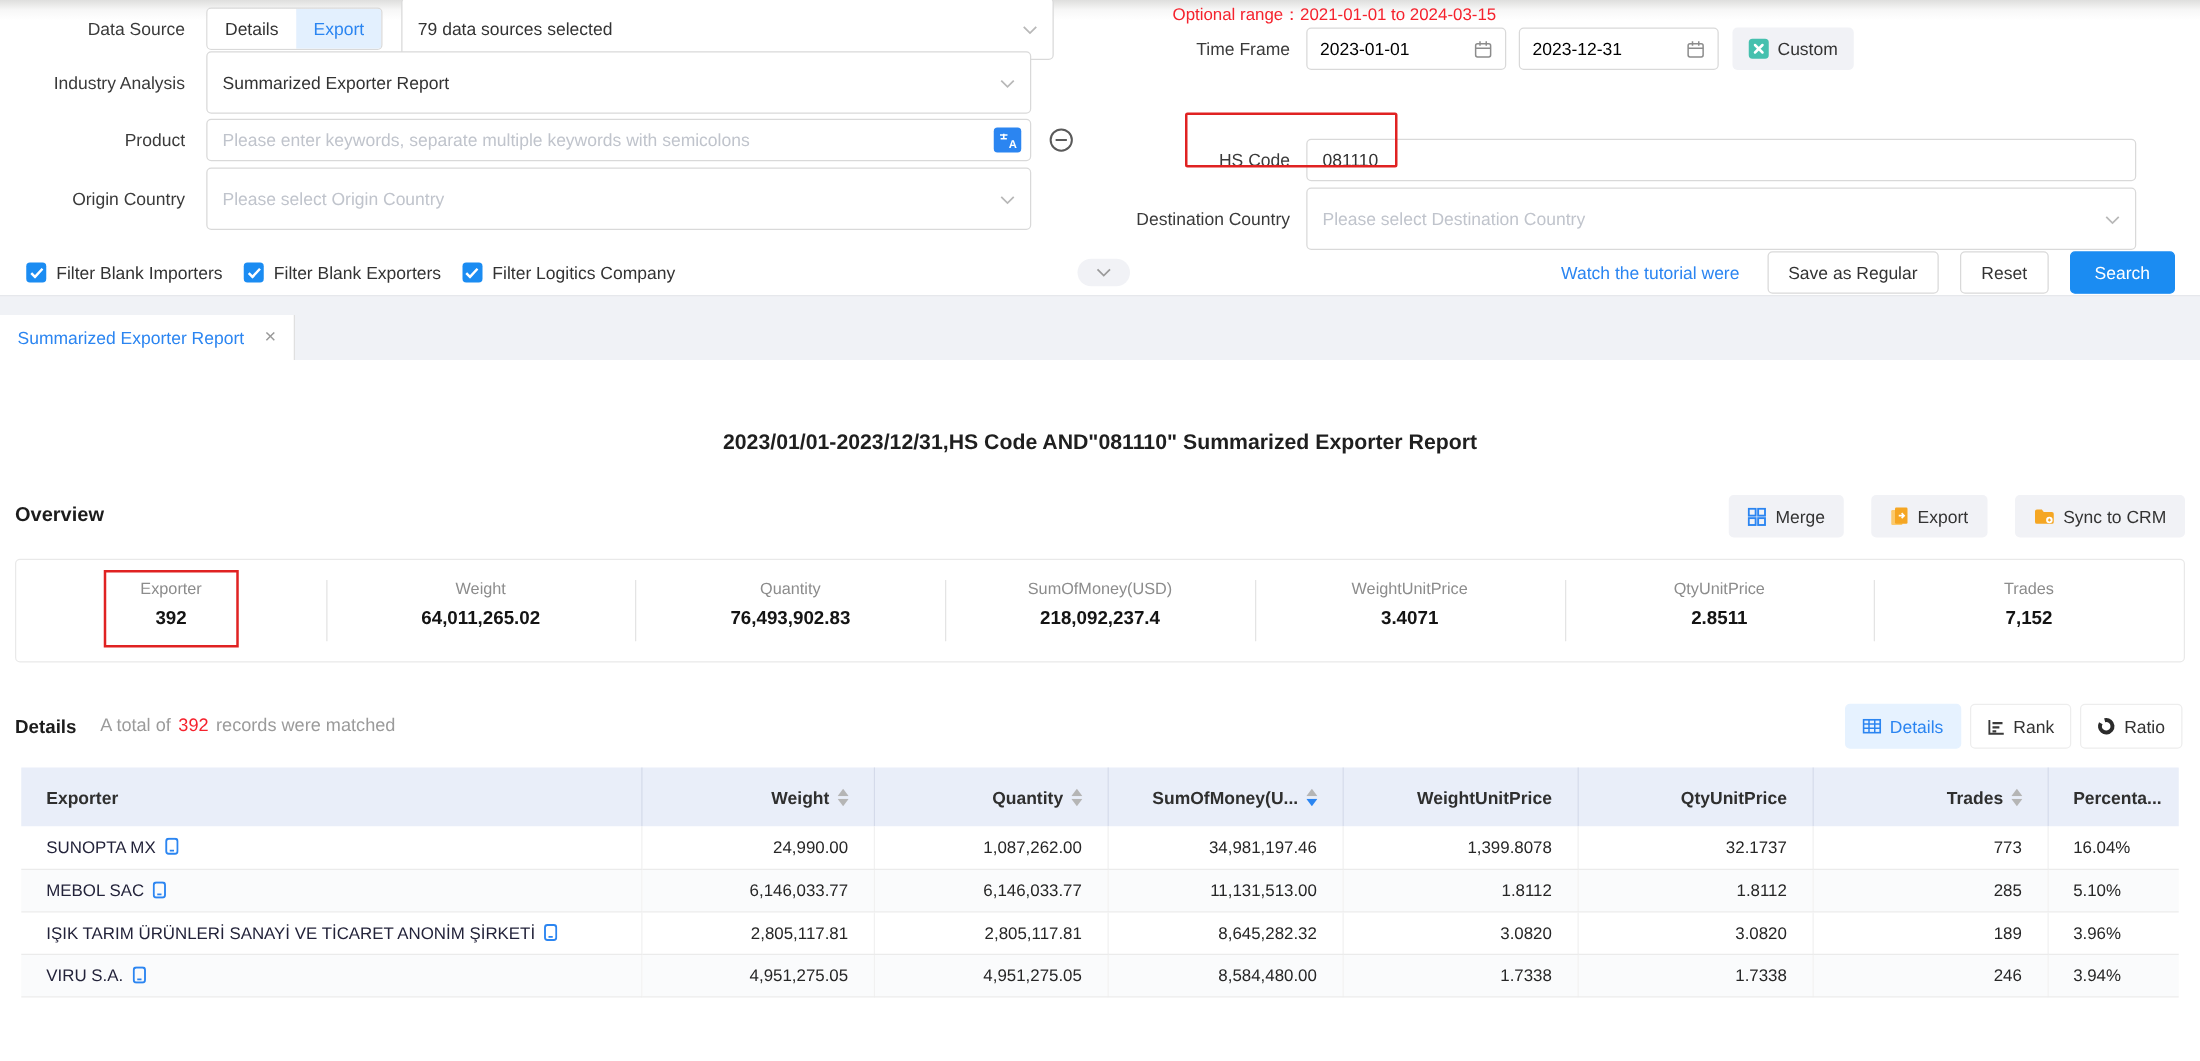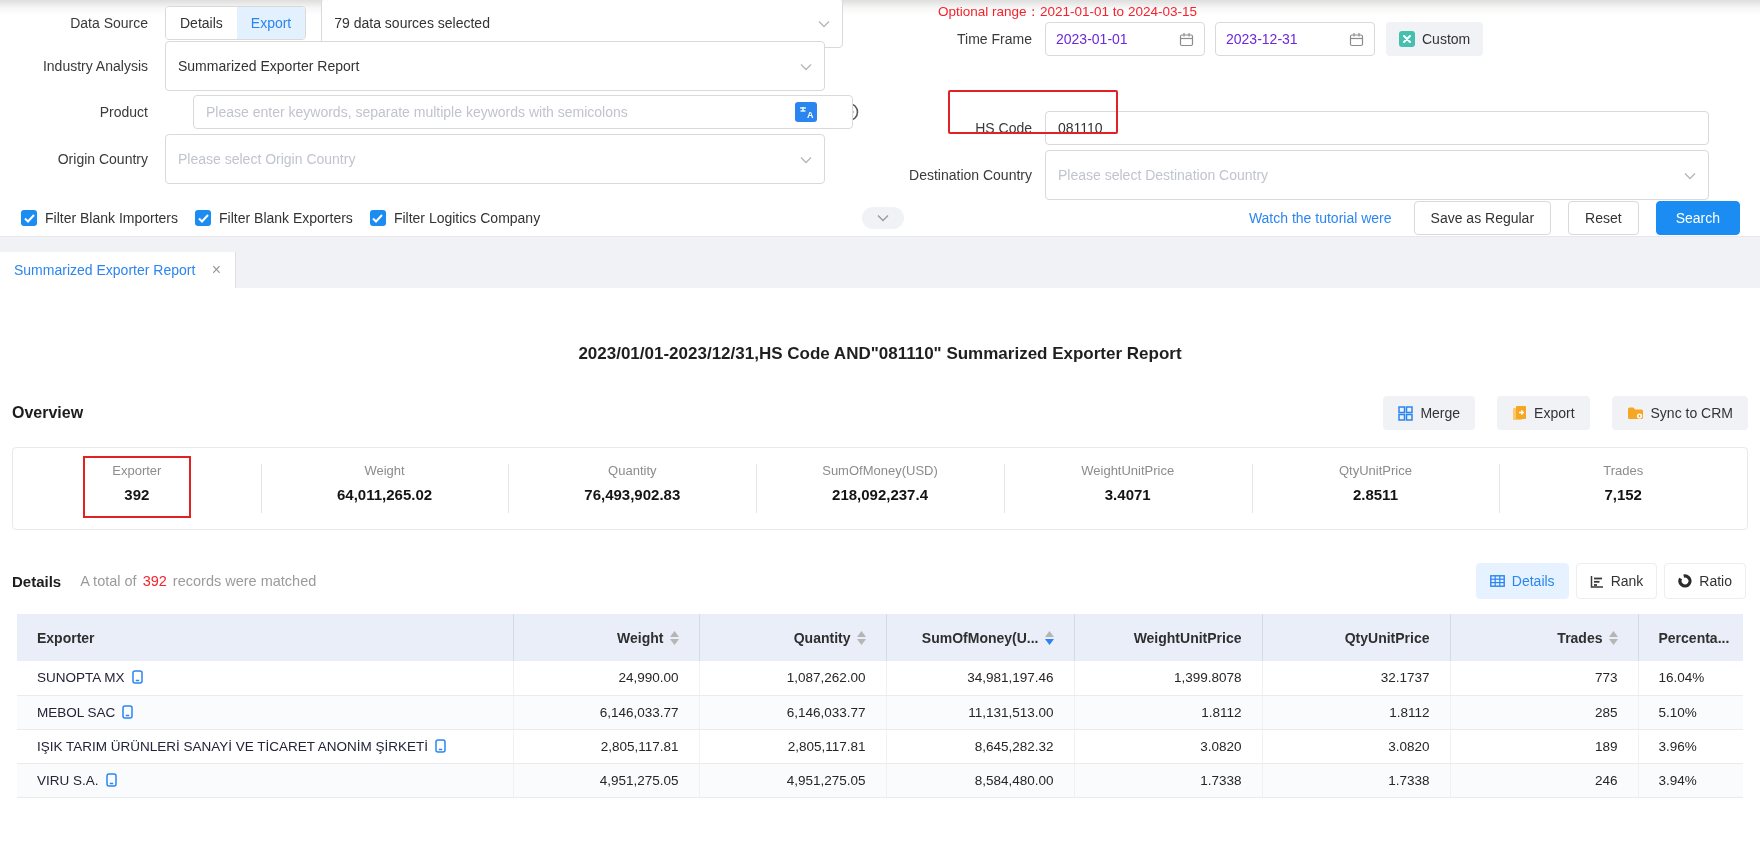--- a/index.html
+++ b/index.html
@@ -20,29 +20,29 @@
     display:flex; align-items:center; padding:0 12px; cursor:pointer; }
   .sel .ph { color:#c0c4cc; } .sel .val { color:#333; }
   .sel .chev { margin-left:auto; }
   .tinput { height:34px; border:1px solid #d9d9d9; border-radius:4px; padding:0 12px;
     font-family:"Liberation Sans", sans-serif; font-size:14px; color:#333; outline:none; }
   .tinput::placeholder { color:#c0c4cc; }
   .rgroup { position:absolute; left:905px; top:16px; height:34px; display:flex; align-items:center; }
   .rlab { width:127px; margin-right:13px; text-align:right; color:#3a3a3a; flex:none; }
   .datebox { width:160px; height:34px; border:1px solid #d9d9d9; border-radius:4px;
     display:flex; align-items:center; padding:0 10px; background:#fff; }
-  .datebox .dt { border:none; width:100px; font-size:14px; color:#6d28d9; outline:none;
+  .datebox .dt { border:none; width:100px; font-size:14px; color:#000000; outline:none;
     font-family:"Liberation Sans", sans-serif; }
   .datebox svg { margin-left:auto; cursor:pointer; }
   .custom-btn { margin-left:11px; height:34px; padding:0 13px; background:#f1f2f6; border-radius:4px;
     display:flex; align-items:center; gap:7px; cursor:pointer; color:#333; }
   .custom-ic { width:16px; height:16px; border-radius:3px; background:#45c0ae; display:flex;
     align-items:center; justify-content:center; }
   .prod-wrap { position:relative; width:660px; height:34px; flex:none; }
-  .prod-wrap .tinput { width:660px; padding-right:40px;margin-left:28px; }
+  .prod-wrap .tinput { width:660px; padding-right:40px; }
   .trans-ic { position:absolute; right:8px; top:7px; width:22px; height:20px; border-radius:3px;
     background:#2b85f1; cursor:pointer; display:flex; align-items:center; justify-content:center; }
   .clear-ic { margin-left:13px; cursor:pointer; display:flex; }
   .hs-redbox { position:absolute; left:948px; top:-5px; width:170px; height:44px;
     border:2px solid #e02222; border-radius:2px; pointer-events:none; z-index:2; }
 
   .cb-row { position:relative; display:flex; align-items:center; height:36px; margin-top:24px;
     padding-left:21px; padding-right:20px; }
   .cb-item { display:flex; align-items:center; margin-right:17px; cursor:pointer; }
   .cbox { width:16px; height:16px; background:#1b8cf2; border-radius:3px; margin-right:8px;

